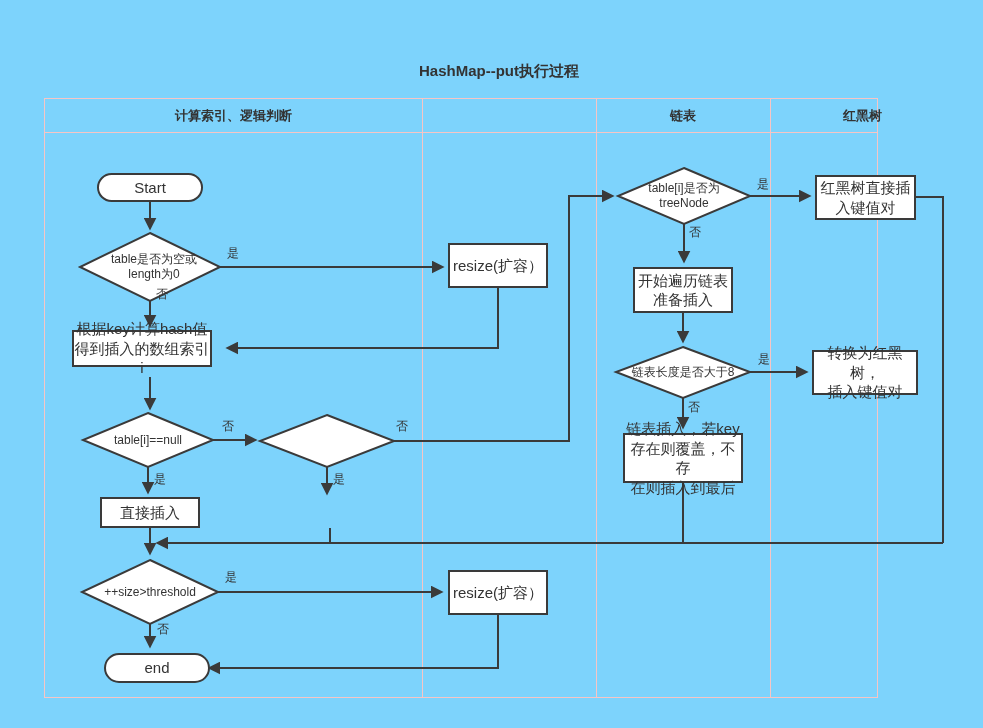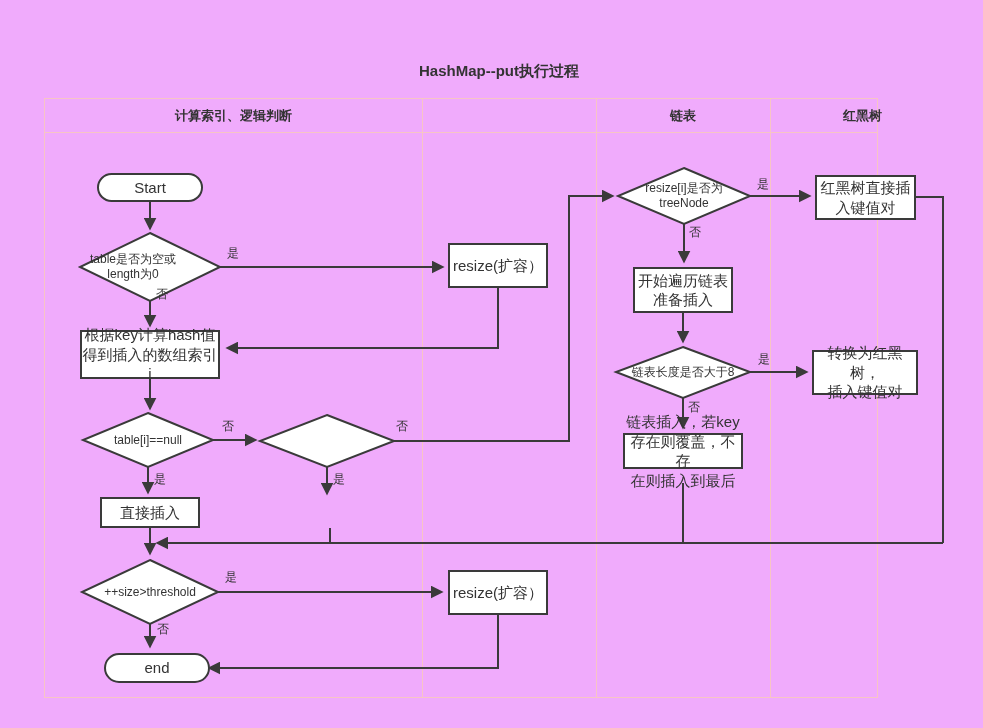--- a/index.html
+++ b/index.html
@@ -1,16 +1,16 @@
 <!DOCTYPE html>
 <html style="--lane: #f7c5c5; --line: #3a3a3a; --text: #333333;"><head>
 <meta charset="utf-8">
 <style>
   html,body{margin:0;padding:0;background:#fff;}
-  #canvas{position:relative;width:983px;height:728px;background:#f0abfc;overflow:hidden;
+  #canvas{position:relative;width:983px;height:728px;background:#7dd3fc;overflow:hidden;
           font-family:"Liberation Sans",sans-serif;color:var(--text,#333);}
   .title{position:absolute;left:44px;top:62px;width:910px;text-align:center;
          font-size:15px;font-weight:bold;color:var(--text,#333);}
   .lanes{position:absolute;left:44px;top:98px;width:834px;height:600px;
          border:1px solid var(--lane,#f7c5c5);box-sizing:border-box;background:transparent;}
   .lane-head-row{position:absolute;left:0;top:0;width:100%;height:34px;
          border-bottom:1px solid var(--lane,#f7c5c5);box-sizing:border-box;}
   .lane-head{position:absolute;top:0;height:34px;display:flex;align-items:center;justify-content:center;
          font-size:13px;font-weight:bold;color:var(--text,#333);}
   .vdiv{position:absolute;top:0;bottom:0;width:1px;background:var(--lane,#f7c5c5);}
@@ -76,39 +76,39 @@
     <polygon class="shape" points="150,233 220,267 150,301 80,267"></polygon>
     <polygon class="shape" points="148,413 213,440 148,467 83,440"></polygon>
     <polygon class="shape" points="327,415 394,441 327,467 260,441"></polygon>
     <polygon class="shape" points="684,168 750,196 684,224 618,196"></polygon>
     <polygon class="shape" points="683,347 750,372 683,398 616,372"></polygon>
     <polygon class="shape" points="150,560 218,592 150,624 82,592"></polygon>
   </svg>
 
   <div class="node pill" style="left:97px;top:173px;width:106px;height:29px">Start</div>
   <div class="node" style="left:448px;top:243px;width:100px;height:45px">resize(扩容）</div>
-  <div class="node" style="left:80px;top:330px;width:140px;height:49px">根据key计算hash值
+  <div class="node" style="left:72px;top:330px;width:140px;height:37px">根据key计算hash值
 得到插入的数组索引i</div>
   <div class="node" style="left:100px;top:497px;width:100px;height:31px">直接插入</div>
   <div class="node" style="left:633px;top:267px;width:100px;height:46px">开始遍历链表
 准备插入</div>
   <div class="node" style="left:815px;top:175px;width:101px;height:45px">红黑树直接插
 入键值对</div>
   <div class="node" style="left:812px;top:350px;width:106px;height:45px">转换为红黑树，
 插入键值对</div>
-  <div class="node" style="left:623px;top:433px;width:120px;height:36px">链表插入，若key
+  <div class="node" style="left:623px;top:433px;width:120px;height:50px">链表插入，若key
 存在则覆盖，不存
 在则插入到最后</div>
   <div class="node" style="left:448px;top:570px;width:100px;height:45px">resize(扩容）</div>
   <div class="node pill" style="left:104px;top:653px;width:106px;height:30px">end</div>
 
-  <div class="dtext" style="left:63px;top:247px;width:140px;height:40px">table是否为空或
+  <div class="dtext" style="left:84px;top:247px;width:140px;height:40px">table是否为空或
 length为0</div>
   <div class="dtext" style="left:83px;top:430px;width:130px;height:20px">table[i]==null</div>
-  <div class="dtext" style="left:618px;top:176px;width:132px;height:40px">resize[i]是否为
+  <div class="dtext" style="left:618px;top:176px;width:132px;height:40px">table[i]是否为
 treeNode</div>
   <div class="dtext" style="left:610px;top:362px;width:146px;height:20px">链表长度是否大于8</div>
   <div class="dtext" style="left:82px;top:582px;width:136px;height:20px">++size&gt;threshold</div>
 
   <div class="elabel" style="left:227px;top:245px">是</div>
   <div class="elabel" style="left:156px;top:286px">否</div>
   <div class="elabel" style="left:222px;top:418px">否</div>
   <div class="elabel" style="left:154px;top:471px">是</div>
   <div class="elabel" style="left:396px;top:418px">否</div>
   <div class="elabel" style="left:333px;top:471px">是</div>

